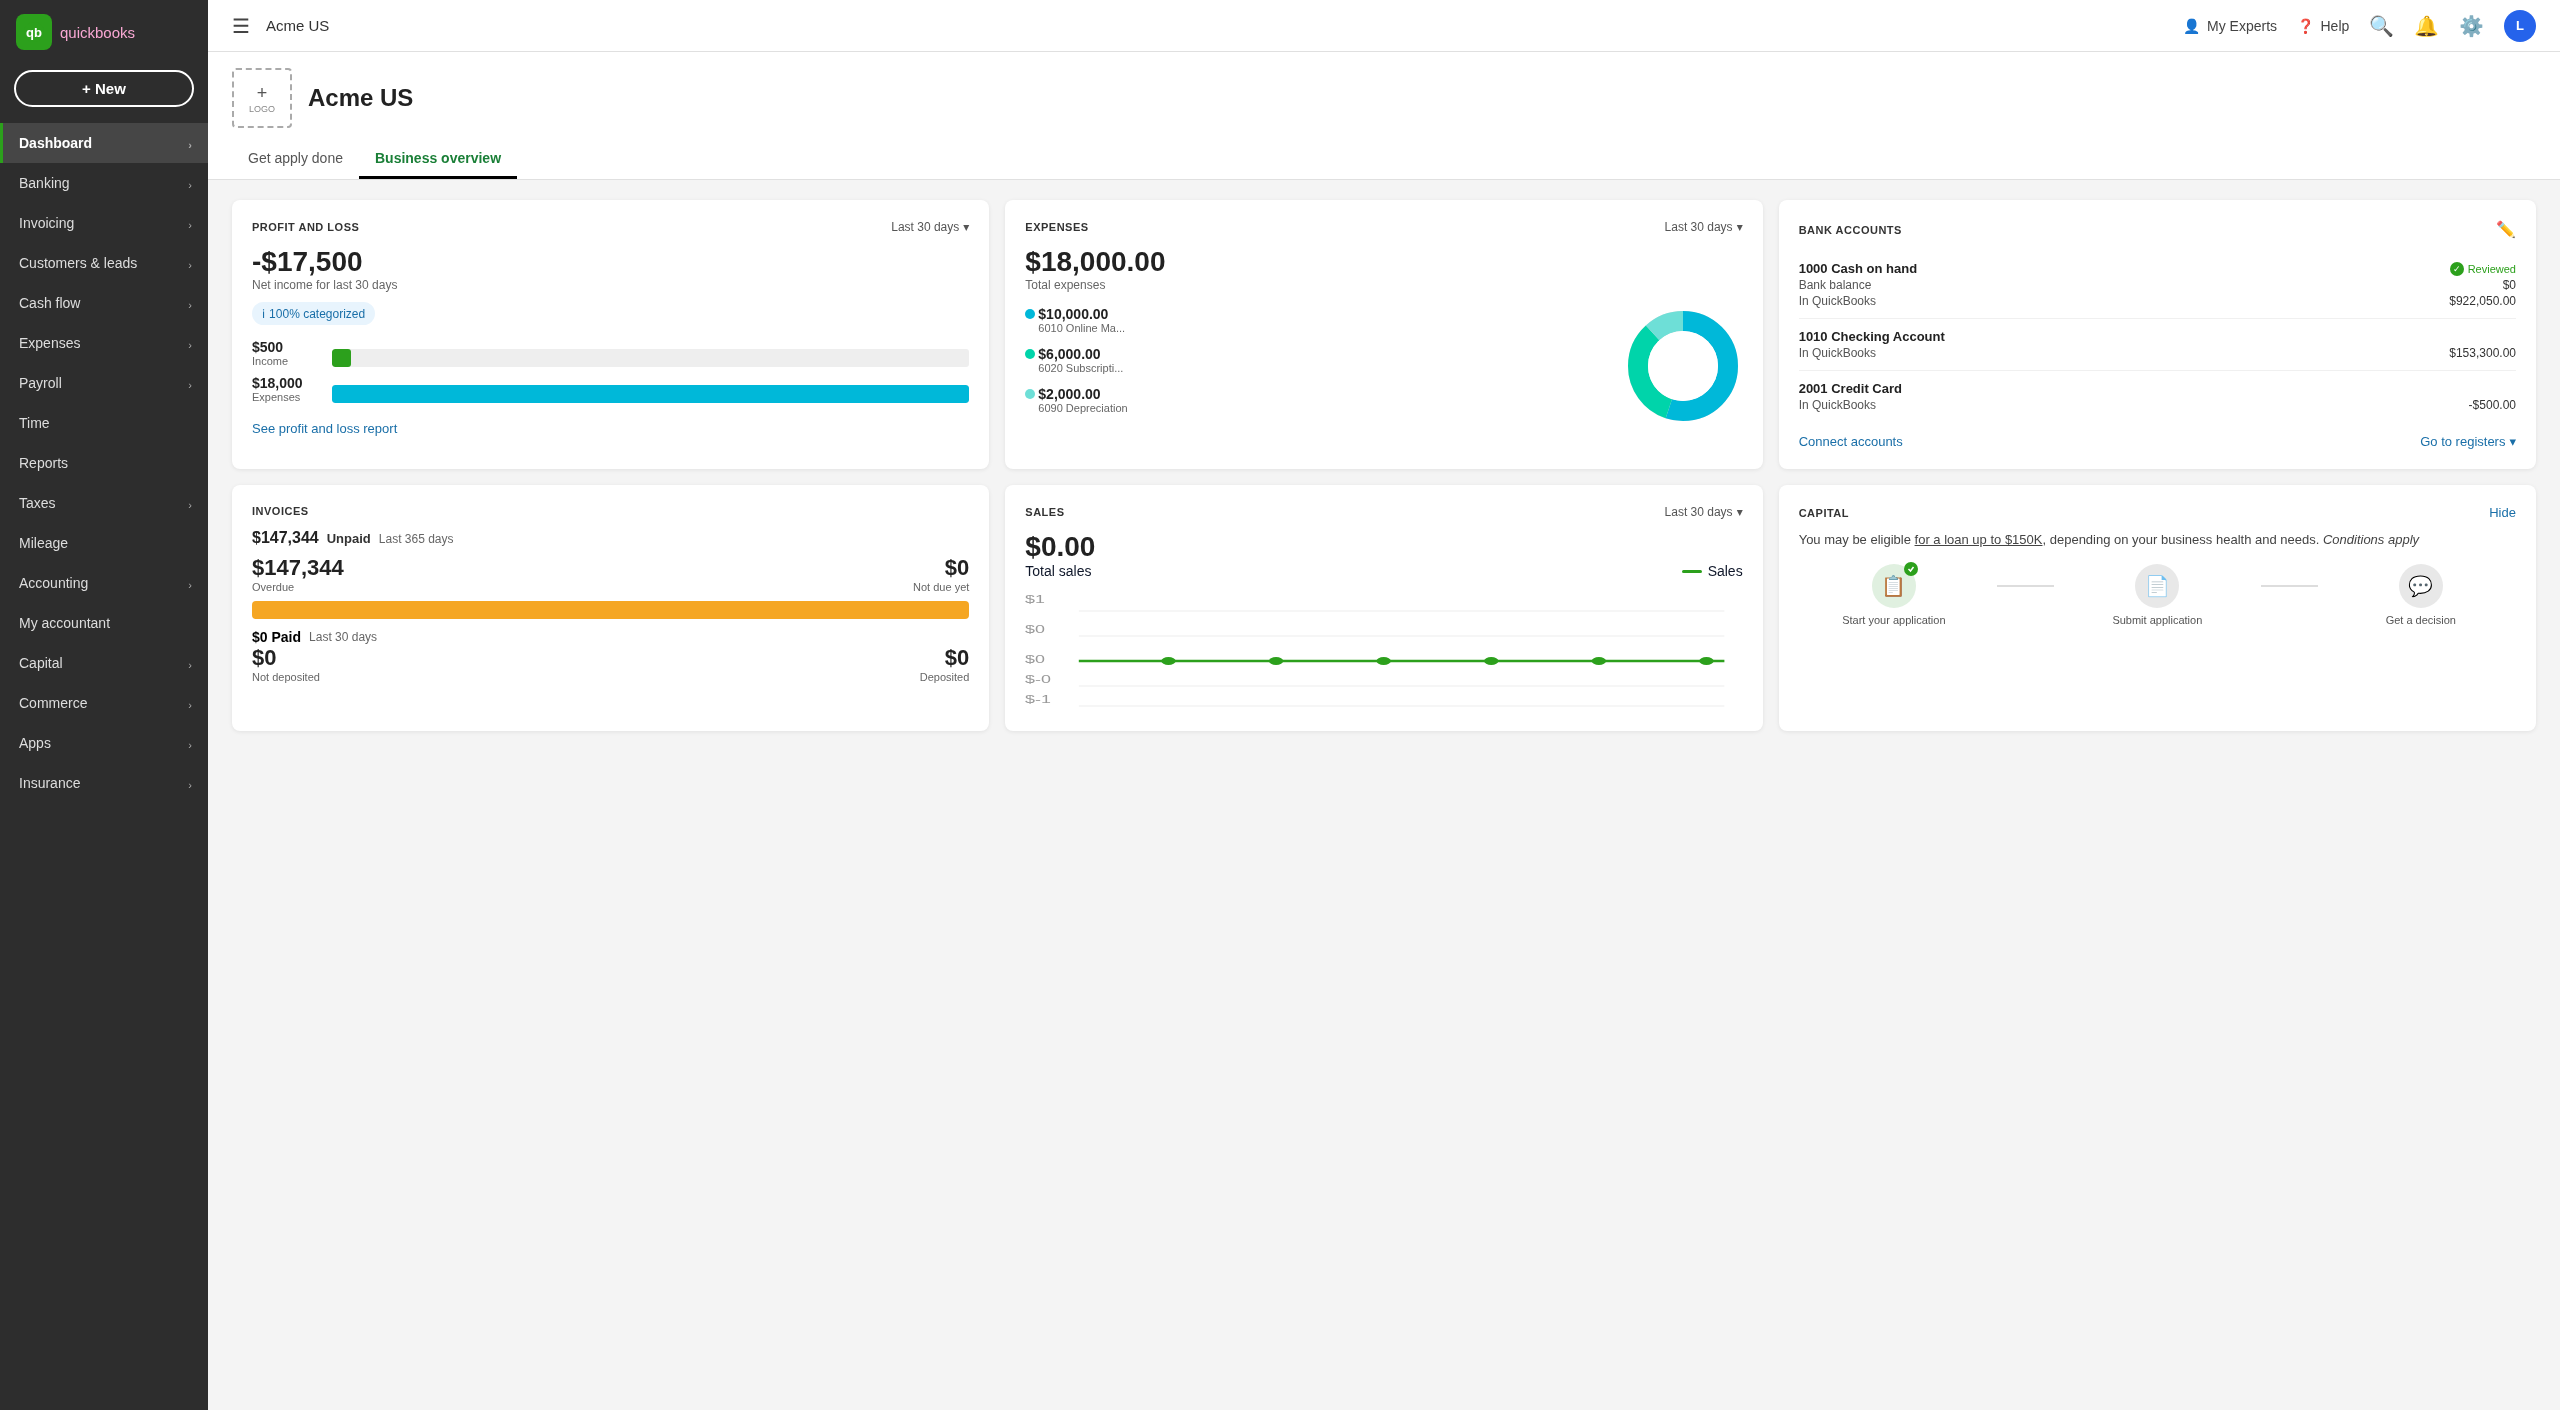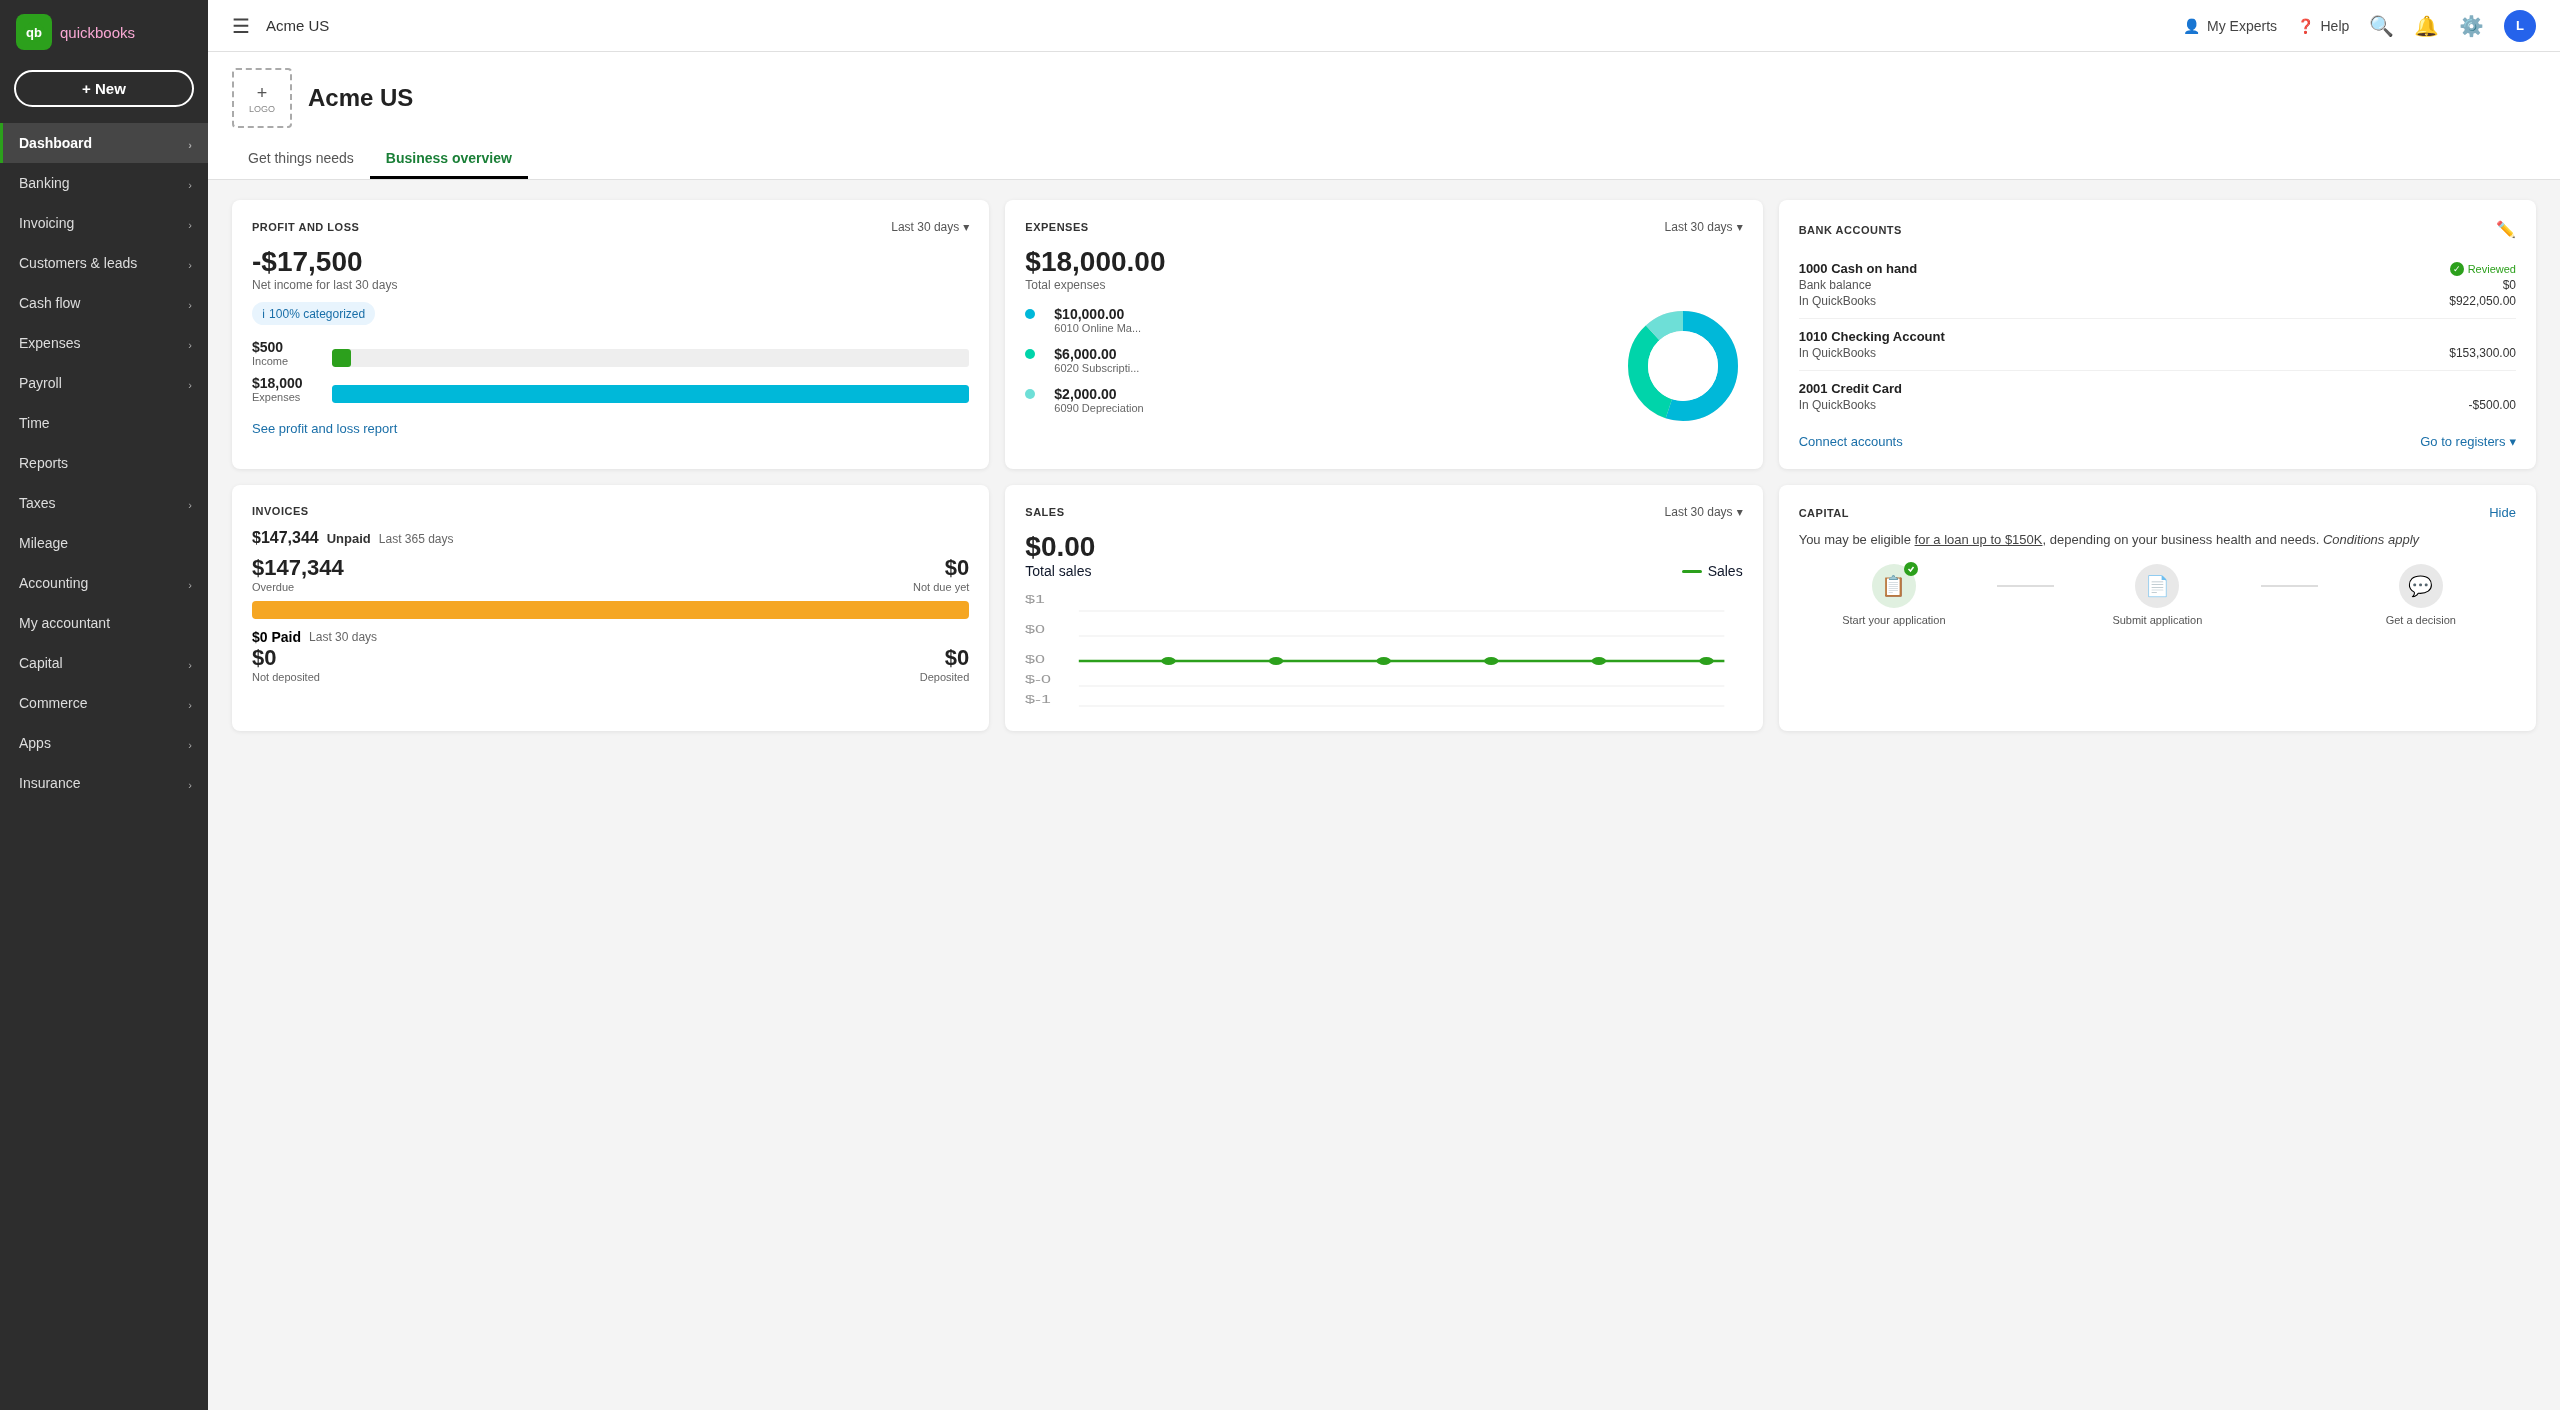--- a/index.html
+++ b/index.html
@@ -168,21 +168,21 @@
     .bar-container { flex: 1; height: 18px; background: #eee; border-radius: 3px; overflow: hidden; }
     .bar-income { height: 100%; background: #2ca01c; border-radius: 3px; }
     .bar-expenses { height: 100%; background: #00b8d9; border-radius: 3px; }
     .pnl-link { color: #1a6fa8; font-size: 13px; text-decoration: none; cursor: pointer; margin-top: 10px; display: inline-block; }
 
     
     .expenses-total { font-size: 28px; font-weight: 700; color: #222; }
     .expenses-subtitle { font-size: 12px; color: #666; margin-bottom: 14px; }
     .expenses-content { display: flex; align-items: center; gap: 16px; }
     .expenses-list { flex: 1; }
-    .expense-item { display: flex; align-items: flex-start; gap: 19px; margin-bottom: 12px; }
+    .expense-item { display: flex; align-items: flex-start; gap: 3px; margin-bottom: 12px; }
     .expense-dot { width: 10px; height: 10px; border-radius: 50%; margin-top: 3px; flex-shrink: 0; }
     .expense-amount { font-size: 14px; font-weight: 600; color: #222; }
     .expense-name { font-size: 11px; color: #666; }
 
     
     .donut-wrapper { position: relative; width: 120px; height: 120px; flex-shrink: 0; }
     .donut-wrapper svg { width: 100%; height: 100%; }
 
     
     .bank-header { display: flex; align-items: center; justify-content: space-between; }
@@ -345,21 +345,21 @@
 
     <div class="company-header">
       <div class="company-header-top">
         <div class="company-logo-box">
           <span class="company-logo-plus">+</span>
           <span style="font-size:9px;color:#888">LOGO</span>
         </div>
         <h1 class="company-name">Acme US</h1>
       </div>
       <div class="company-tabs" id="company-tabs">
-          <div class="company-tab">Get things needs</div>
+          <div class="company-tab">Get apply done</div>
           <div class="company-tab active">Business overview</div>
         </div>
     </div>
 
     <div class="dashboard-grid">
 
       <div class="card">
         <div class="card-header">
           <span class="card-title">PROFIT AND LOSS</span>
           <span class="card-period">

